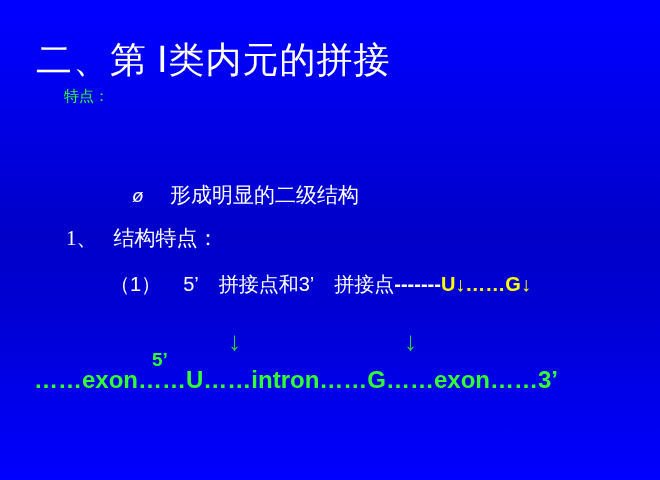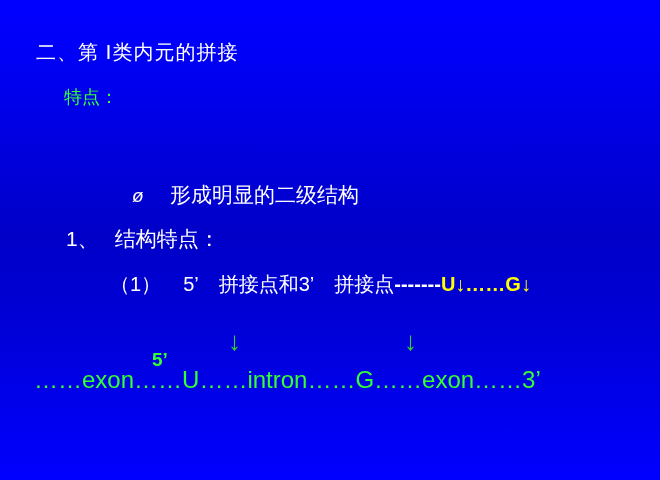--- a/index.html
+++ b/index.html
@@ -30,49 +30,51 @@
   .tx {
     position: absolute;
     white-space: nowrap;
     line-height: 1;
   }
 
   .title {
     left: 36px;
     top: 42px;
     color: #ffffff;
-    font-size: 20px;
+    font-size: 36px;
     letter-spacing: 1px;
+    font-family: Liberation Serif, serif;
   }
 
   .feature-label {
     left: 64px;
     top: 88px;
     color: #33ff33;
-    font-size: 18px;
+    font-size: 15px;
   }
 
   .bullet-row {
     color: #ffffff;
     font-size: 21px;
   }
   .bullet-row .bul {
     display: inline-block;
     width: 38px;
     font-style: italic;
     font-size: 19px;
   }
   .bullet1 { left: 132px; top: 136px; }
   .bullet2 { left: 132px; top: 184px; }
 
   .struct-label {
     left: 66px;
     top: 228px;
     color: #ffffff;
     font-size: 21px;
+    font-family: Liberation Serif, serif;
   }
   .struct-label .num { margin-right: 16px; }
 
   .site-line {
     left: 110px;
     top: 274px;
     color: #ffffff;
     font-size: 20px;
   }
   .site-line .gap-a { display: inline-block; width: 22px; }
@@ -92,21 +94,21 @@
     font-size: 26px;
   }
   .arrow1 { left: 228px; top: 328px; }
   .arrow2 { left: 404px; top: 328px; }
 
   .seq-line {
     left: 34px;
     top: 368px;
     color: #33ff33;
     font-size: 24px;
-    font-weight: normal;
+    font-weight: bold;
     letter-spacing: 0px;
   }
 
   .seq-sup {
     left: 152px;
     top: 350px;
     color: #33ff33;
     font-size: 19px;
     font-weight: bold;
   }

